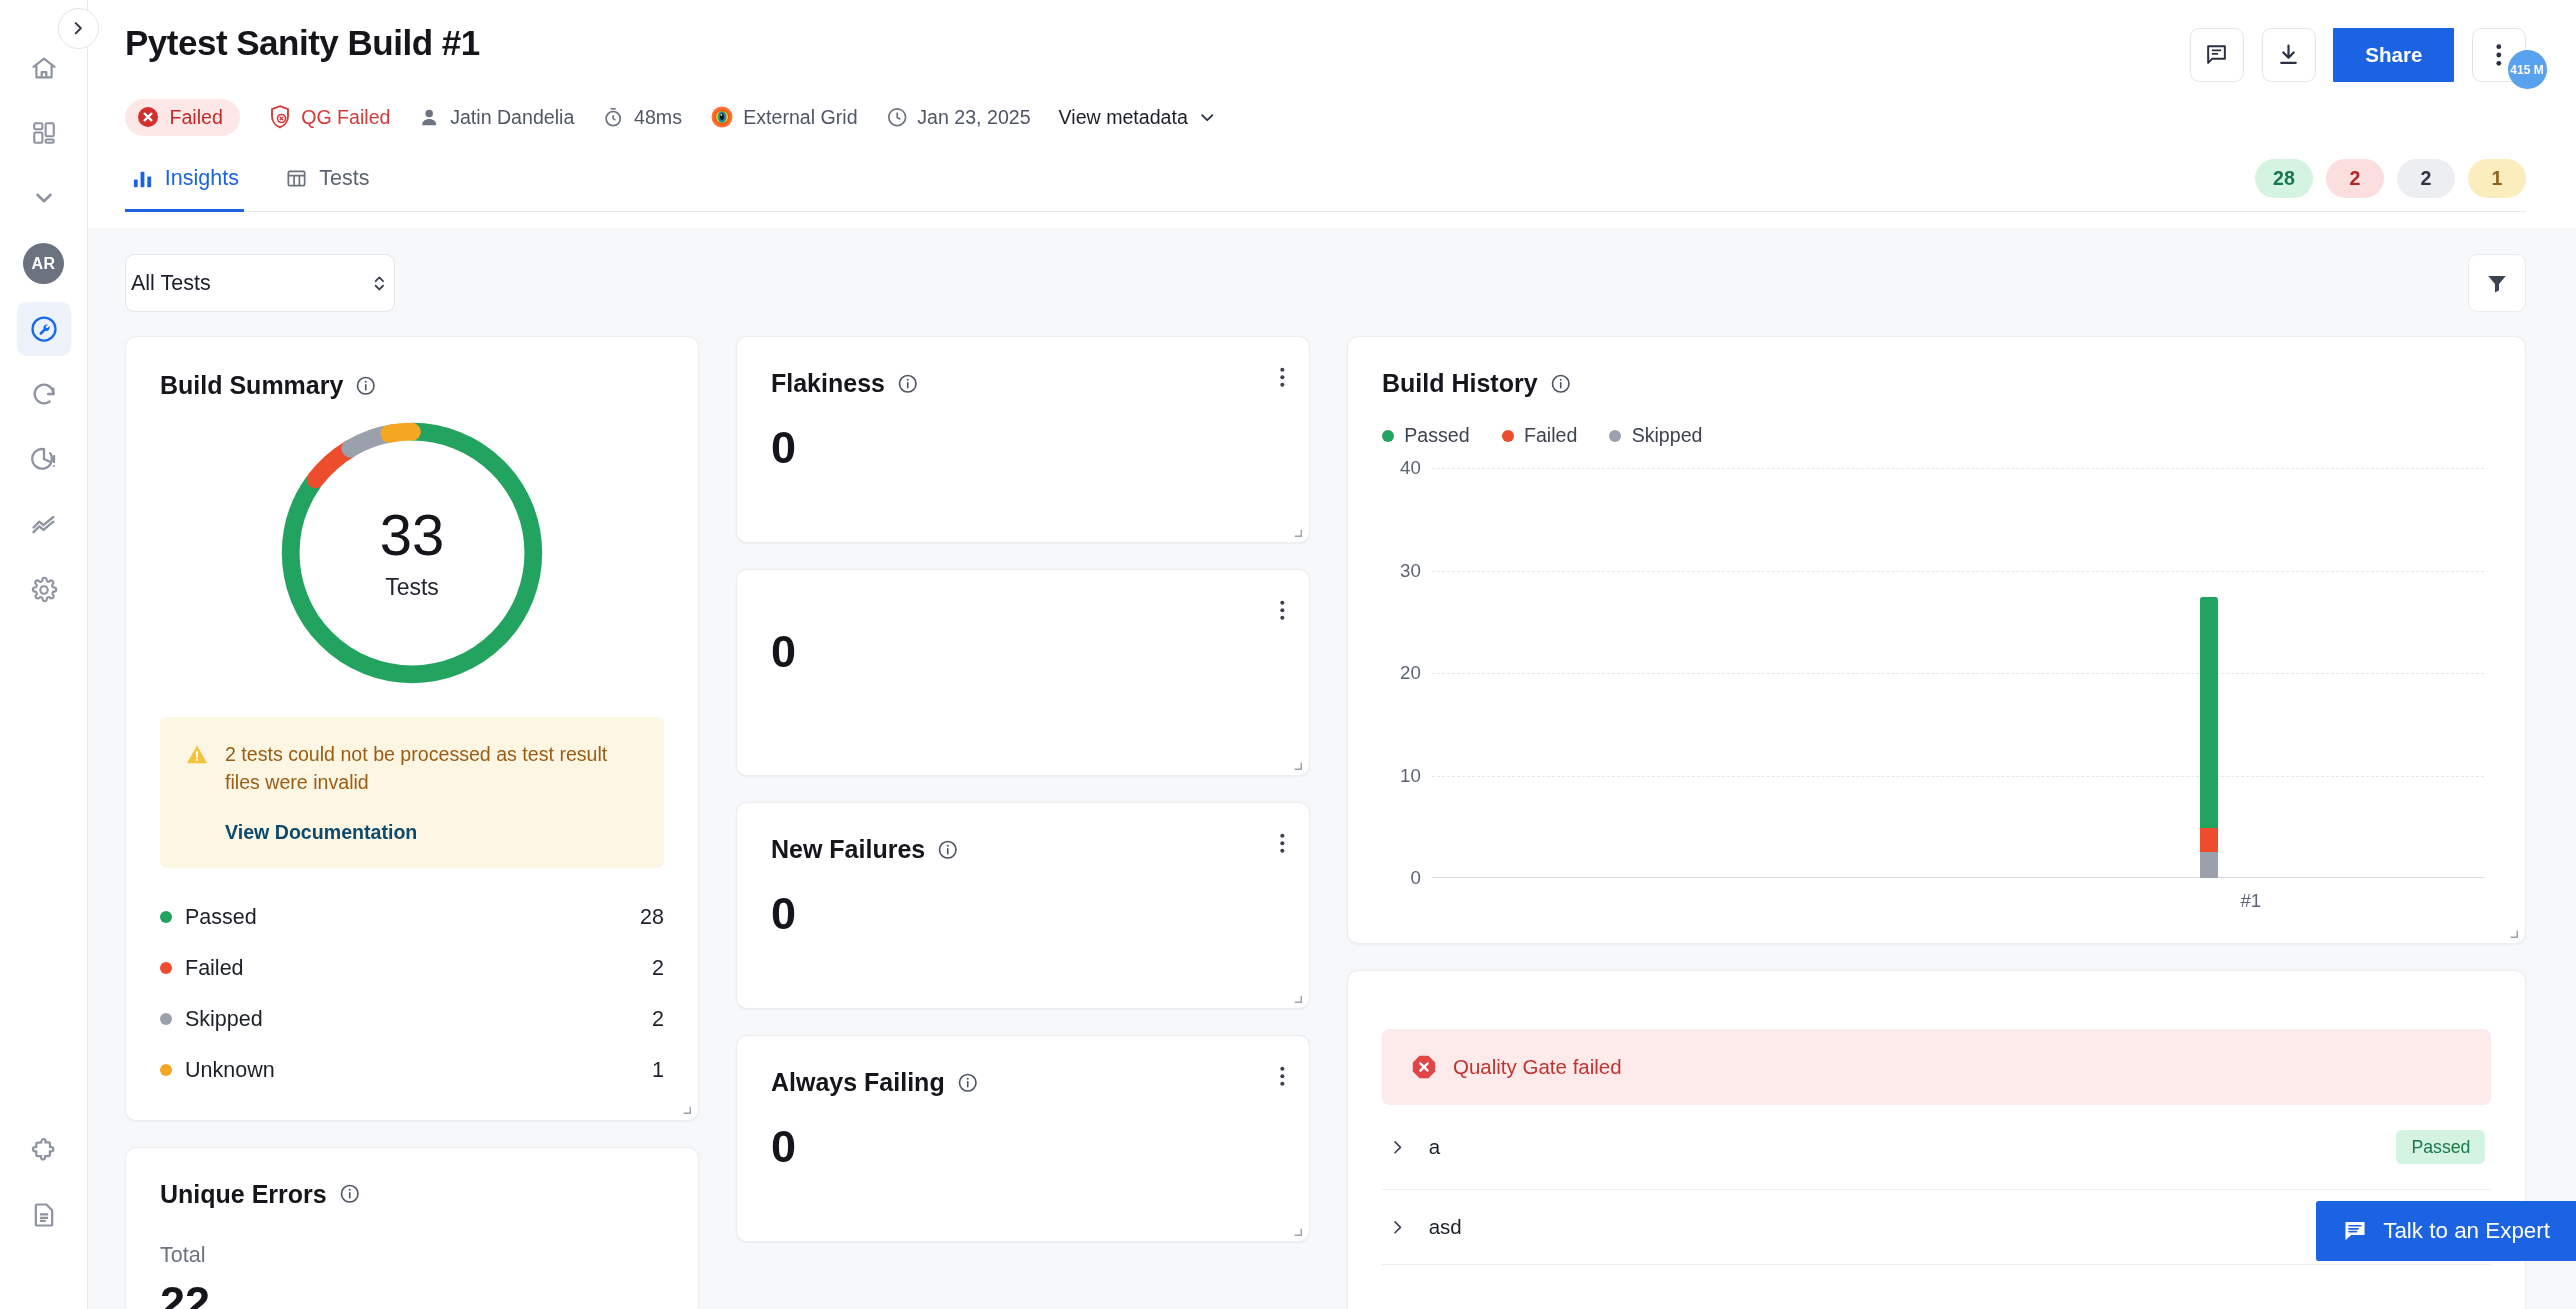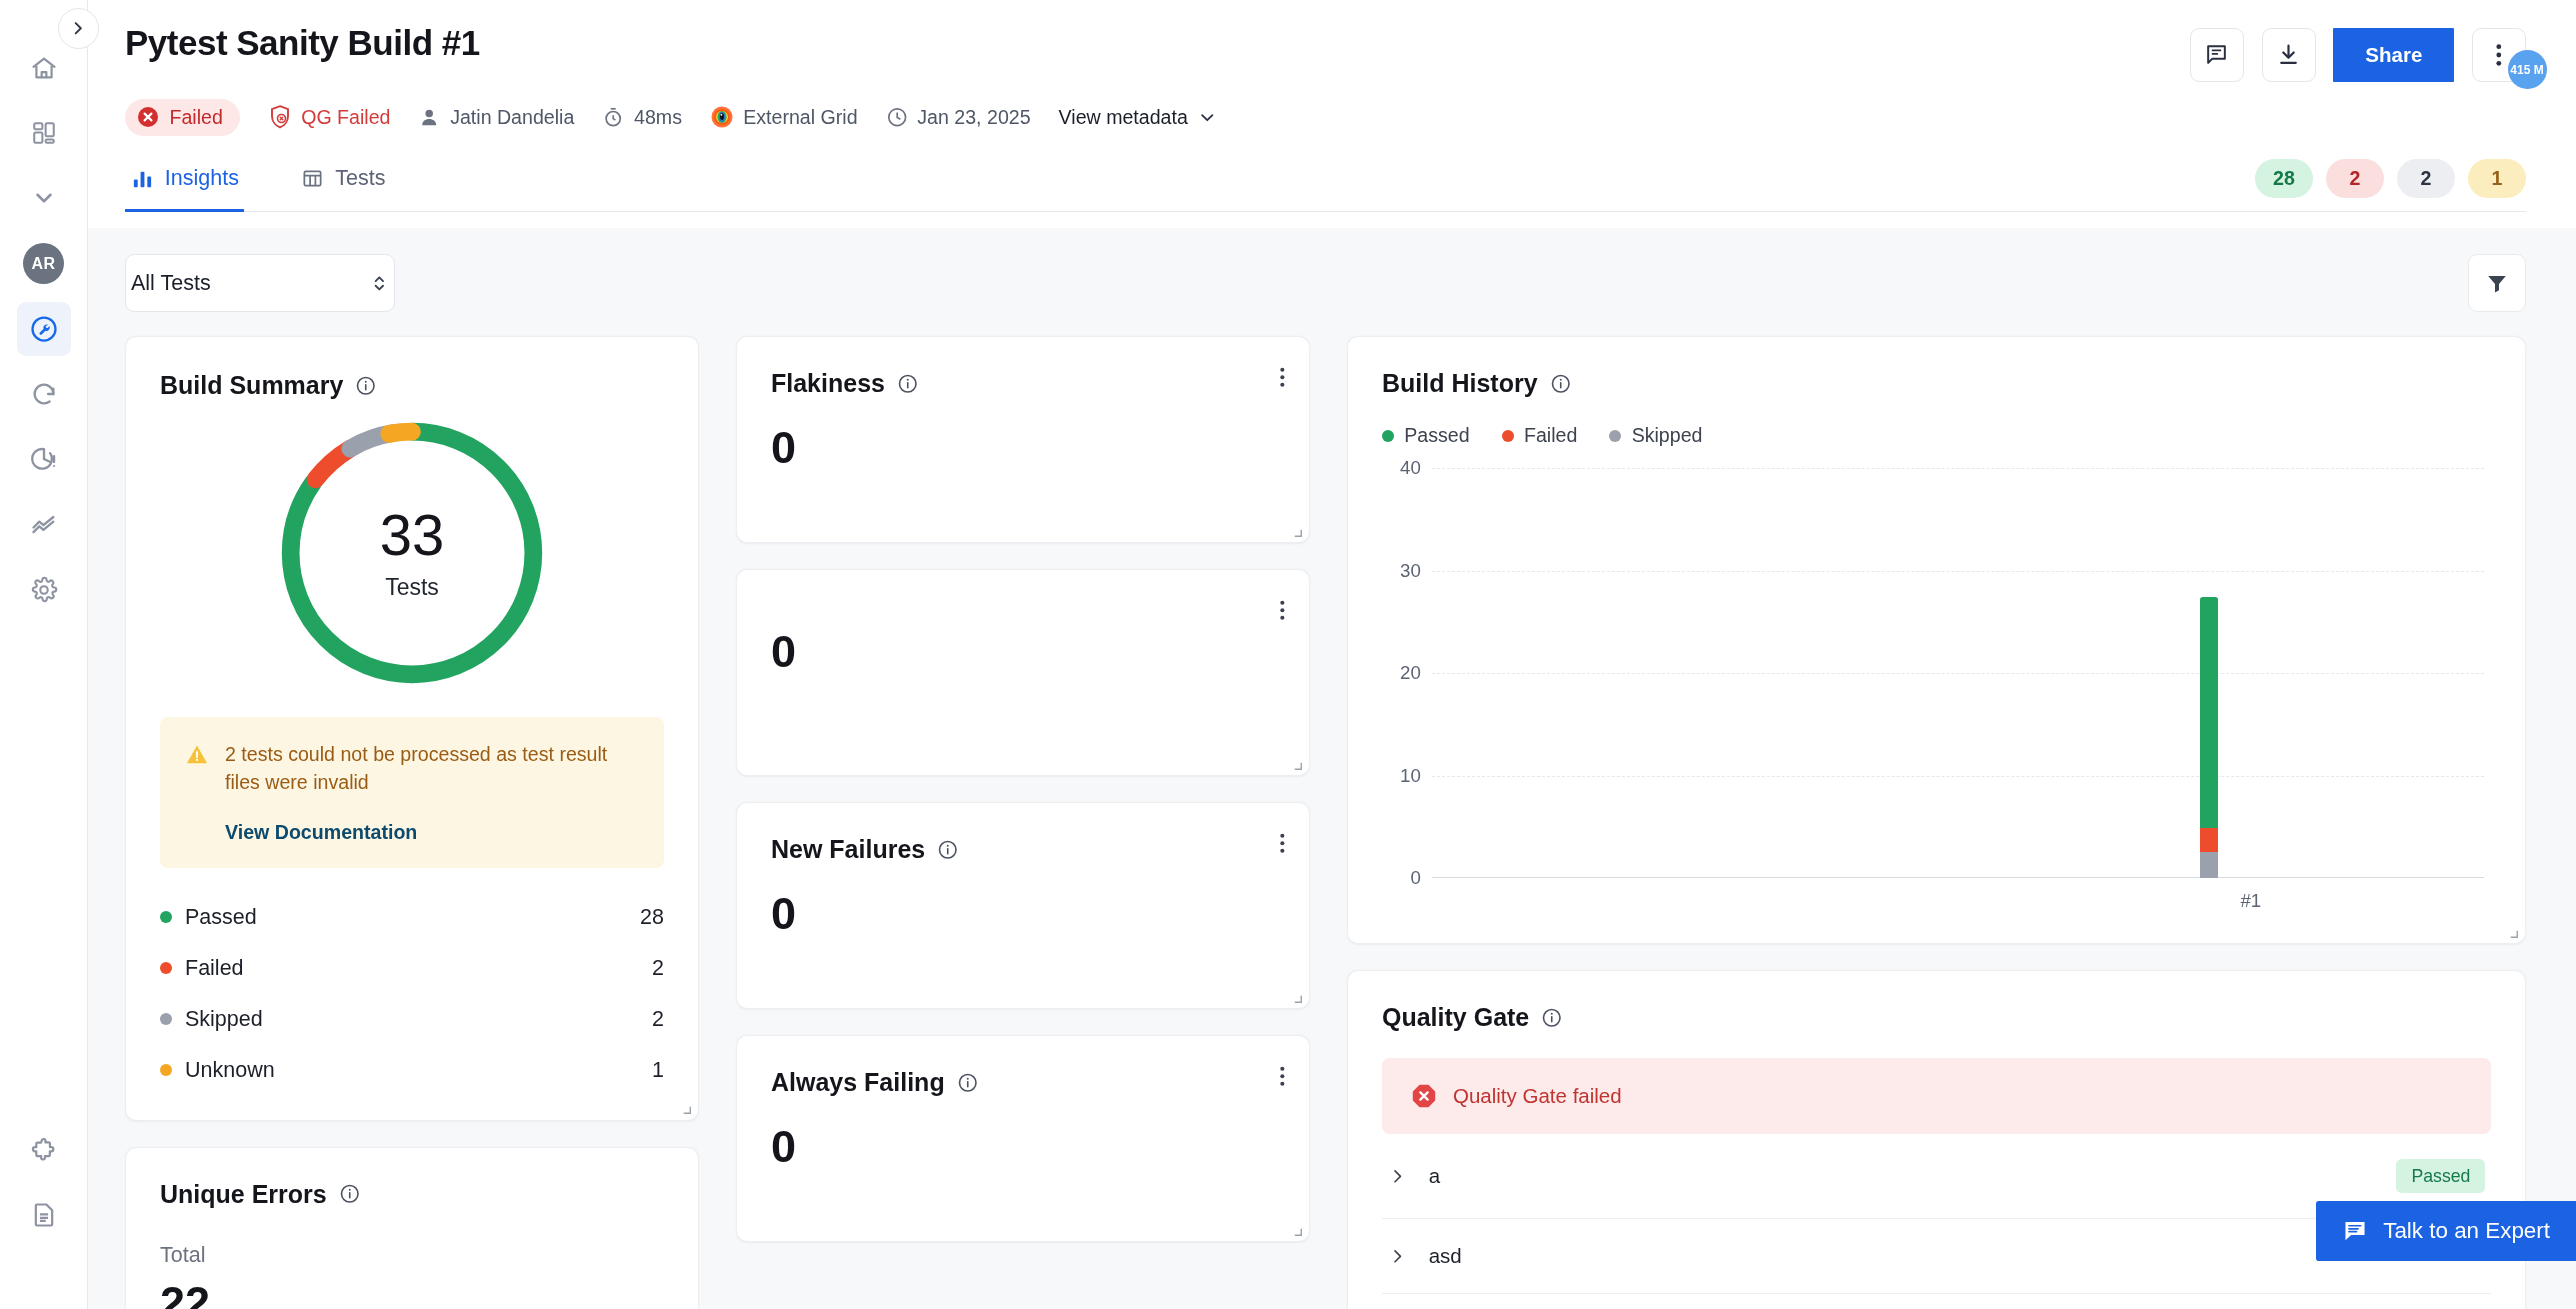--- a/index.html
+++ b/index.html
@@ -71,21 +71,21 @@
   .badge-failed {
     display: flex; align-items: center; gap: 9.3px;
     background: #fde7e7; color: #c22a2a; border-radius: 18.7px;
     padding: 6.5px 17px 6.5px 11.2px; font-size: 19.6px; font-weight: 500;
     margin-right: 28px;
   }
   .qg-failed { color: #d33b3b; font-weight: 500; }
   .chev { color: #2a3040; }
 
   .tabs-row { display: flex; align-items: flex-end; justify-content: space-between; margin-top: 22.4px; border-bottom: 0.9px solid #e6e8ec; }
-  .tabs { display: flex; gap: 51px; }
+  .tabs { display: flex; gap: 35px; }
   .tab {
     display: flex; align-items: center; gap: 11.2px;
     padding: 7.5px 5.6px 18.7px 5.6px; font-size: 21.5px; color: #5b6374;
     border-bottom: 3.7px solid transparent; margin-bottom: -0.9px;
   }
   .tab.active { color: #1b63e3; border-bottom-color: #1b63e3; font-weight: 500; }
   .pill-row { display: flex; gap: 13px; padding-bottom: 13px; }
   .pill { min-width: 58px; height: 39px; border-radius: 19.6px; display: flex; align-items: center; justify-content: center; font-size: 19.6px; font-weight: 600; padding: 0 15px; }
   .pill.green { background: #d4f3e1; color: #17794a; }
   .pill.red   { background: #fbdede; color: #b22626; }
@@ -609,28 +609,20 @@
                 </div>
               </div>
               <div class="x-lbl" style="left:calc(50px + 73% + 9.3px)">#1</div>
             </div>
             <svg class="resize-handle" viewBox="0 0 12 12" fill="none" stroke="#9aa0ac" stroke-width="1.5">
                 <path d="M11 4v7H4"></path>
               </svg>
           </div>
 
           <div class="card qg-card">
-            <div class="card-title">
-              <span>Quality Gate</span>
-              <svg class="info-i" width="21.5" height="21.5" viewBox="0 0 24 24" fill="none" stroke="currentColor" stroke-width="1.8">
-                  <circle cx="12" cy="12" r="9.2"></circle>
-                  <path d="M12 11v5.4" stroke-linecap="round"></path>
-                  <circle cx="12" cy="7.6" r="1.1" fill="currentColor" stroke="none"></circle>
-                </svg>
-            </div>
             <div class="qg-alert">
               <svg width="28" height="28" viewBox="0 0 24 24">
                   <path d="M8.2 2.4h7.6l5.8 5.8v7.6l-5.8 5.8H8.2l-5.8-5.8V8.2z" fill="#e24545"></path>
                   <path d="M8.9 8.9l6.2 6.2M15.1 8.9l-6.2 6.2" stroke="#fff" stroke-width="2" stroke-linecap="round"></path>
                 </svg>
               <span class="qg-alert-text">Quality Gate failed</span>
             </div>
 
             <div class="qg-row">
               <span class="qg-caret">

